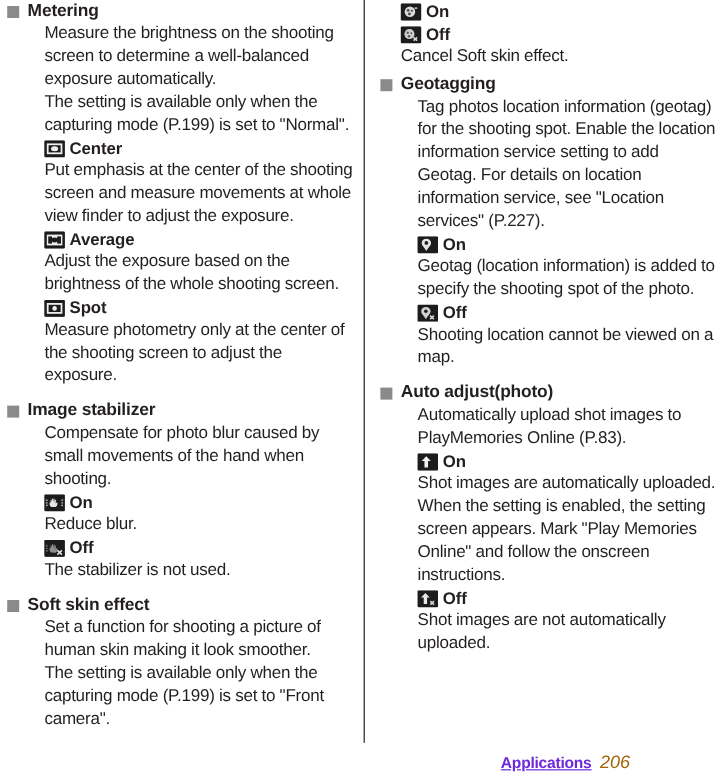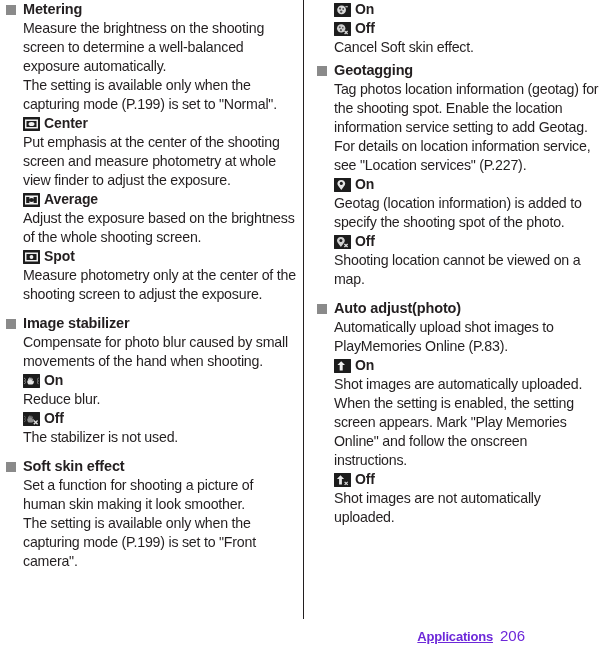--- a/index.html
+++ b/index.html
@@ -67,21 +67,21 @@
     margin-top: 5px;
     margin-right: 7px;
   }
   .section-title {
     font-size: 14.5px;
     font-weight: bold;
     line-height: 19px;
     letter-spacing: -0.15px;
   }
   .section-body {
-    margin-left: 17px;
+    margin-left: 31px;
   }
   p.txt {
     margin: 0;
     font-size: 14.2px;
     line-height: 19px;
     letter-spacing: -0.2px;
     word-spacing: -0.1px;
   }
   
   .option-row {
@@ -119,21 +119,22 @@
   .footer-chapter {
     font-size: 13px;
     font-weight: bold;
     text-decoration: underline;
     letter-spacing: -0.2px;
     color: #6d28d9;
   }
   .footer-page {
     font-size: 15px;
     margin-left: 7px;
-    color: #6d28d9;
+    color: #a16207;
+    font-style: italic;
   }
   .spacer-sm { height: 4px; }
 </style>
 </head>
 <body>
 
 <div class="page">
 
   <div class="columns">
 
@@ -152,21 +153,21 @@
             <span class="icon">
               <svg width="17" height="14" viewBox="0 0 17 14">
                 <rect x="0" y="0" width="17" height="14" fill="#1c1c1c"></rect>
                 <rect x="2" y="2.5" width="13" height="9" fill="#efefef"></rect>
                 <rect x="3.5" y="4" width="10" height="6" fill="#1c1c1c"></rect>
                 <ellipse cx="8.5" cy="7" rx="3" ry="2.1" fill="#efefef"></ellipse>
               </svg>
             </span>
             <span class="opt-label">Center</span>
           </div>
-          <p class="txt">Put emphasis at the center of the shooting screen and measure photometry at whole view finder to adjust the exposure.</p>
+          <p class="txt">Put emphasis at the center of the shooting screen and measure movements at whole view finder to adjust the exposure.</p>
 
           <div class="option-row">
             <span class="icon">
               <svg width="17" height="14" viewBox="0 0 17 14">
                 <rect x="0" y="0" width="17" height="14" fill="#1c1c1c"></rect>
                 <rect x="2" y="2.5" width="13" height="9" fill="#efefef"></rect>
                 <rect x="3.2" y="4" width="3.2" height="6" fill="#1c1c1c"></rect>
                 <rect x="10.6" y="4" width="3.2" height="6" fill="#1c1c1c"></rect>
                 <ellipse cx="8.5" cy="7" rx="2.6" ry="2" fill="#1c1c1c"></ellipse>
               </svg>

